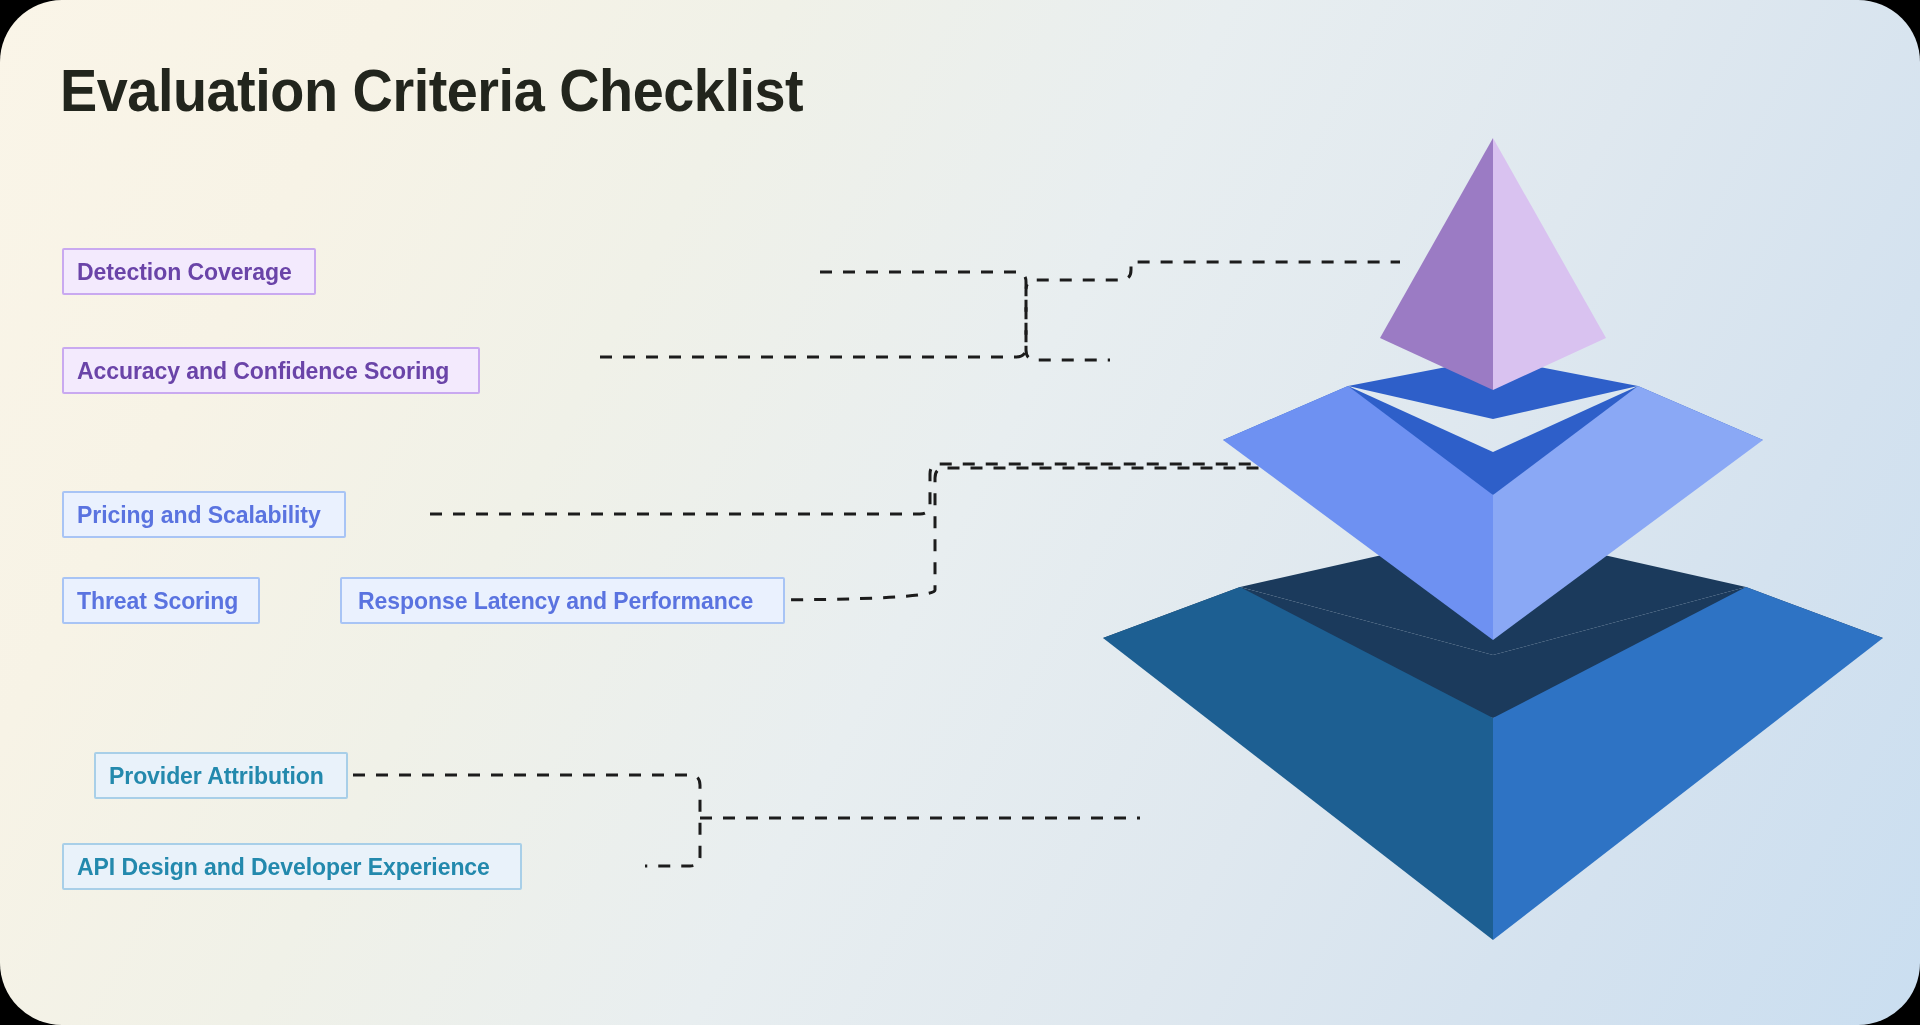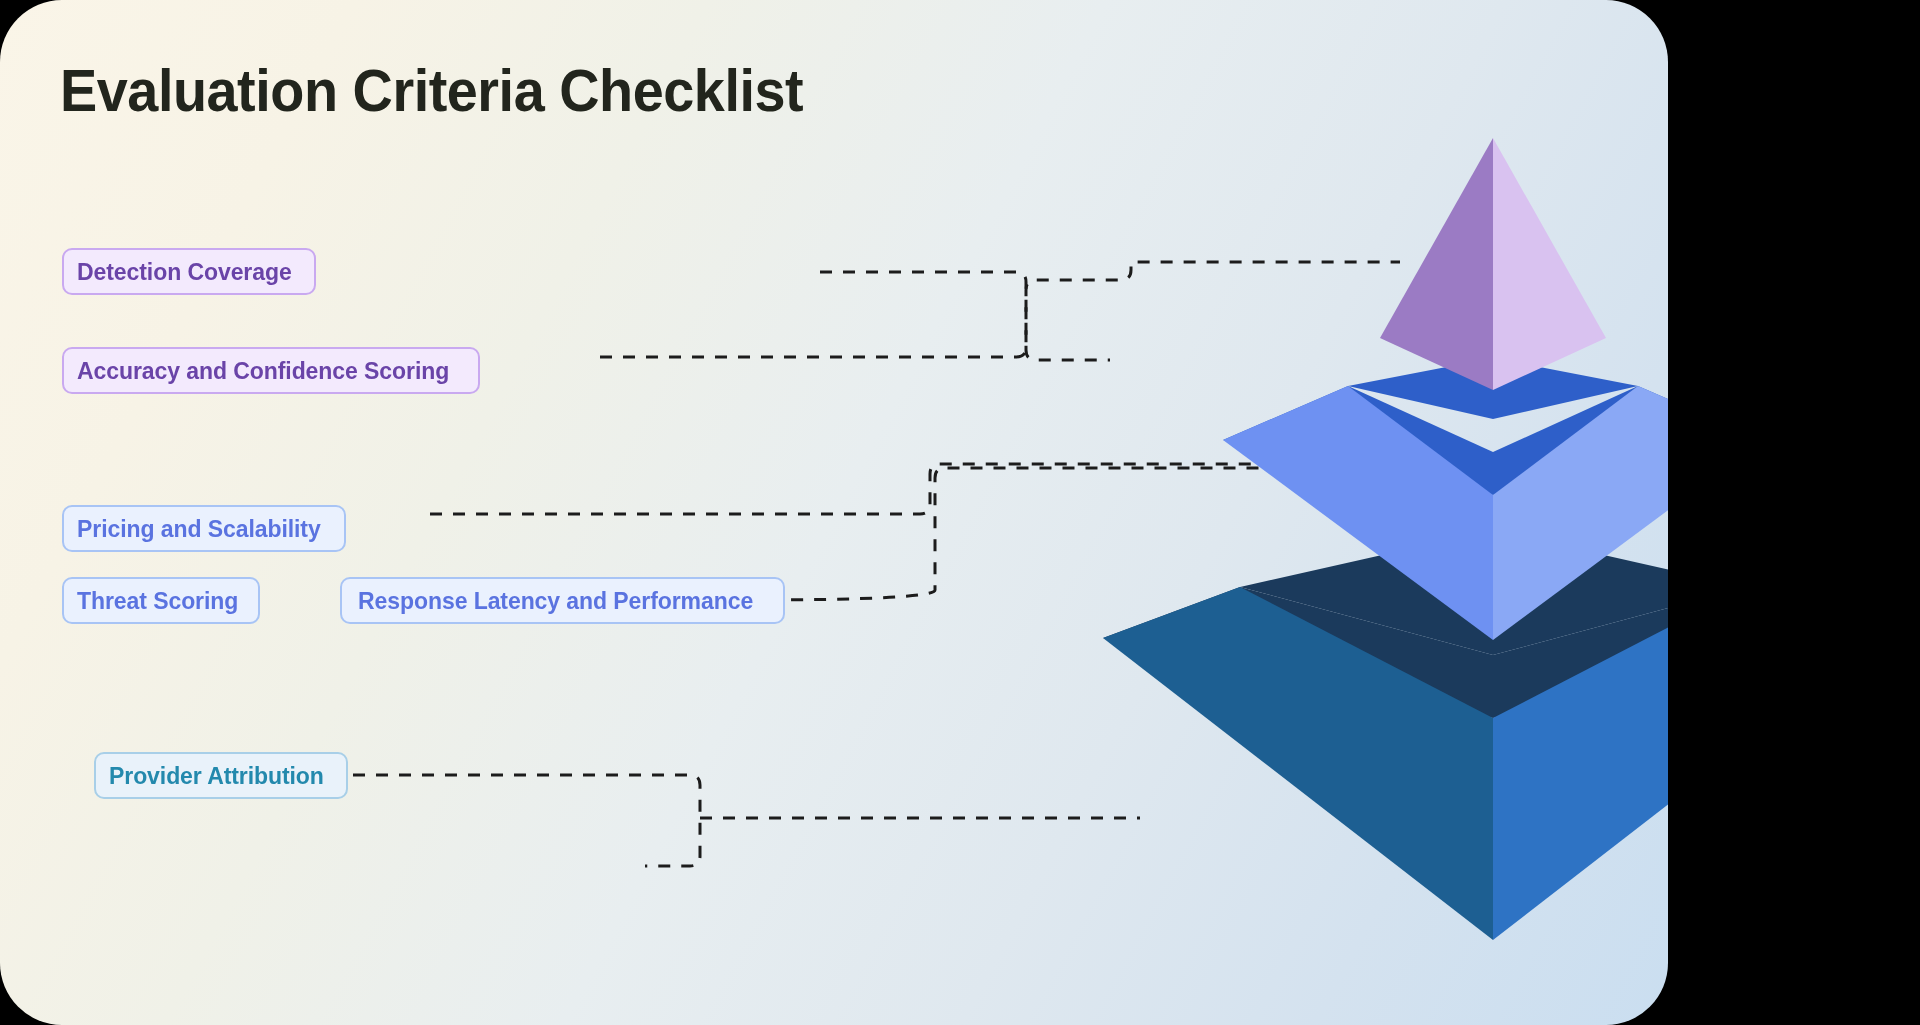--- a/index.html
+++ b/index.html
@@ -10,21 +10,21 @@
     height: 1025px;
     overflow: hidden;
   }
   body {
     font-family: "Liberation Sans", "DejaVu Sans", sans-serif;
   }
 
   #card {
     position: absolute;
     left: 0; top: 0;
-    width: 1668px;
+    width: 1920px;
     height: 1025px;
     border-radius: 62px;
     background: linear-gradient(118deg,
         #faf5e8 0%,
         #f7f3e6 16%,
         #f0f1e8 32%,
         #e8eef0 50%,
         #dfe8ef 68%,
         #d4e2ef 84%,
         #cadef0 100%);
@@ -47,21 +47,21 @@
   }
 
   
   .chip {
     position: absolute;
     display: flex;
     align-items: center;
     box-sizing: border-box;
     height: 47px;
     padding: 0 13px;
-    border-radius: 10px;
+    border-radius: 2px;
     border-width: 2px;
     border-style: solid;
     font-size: 24px;
     font-weight: 700;
     letter-spacing: -0.1px;
     white-space: nowrap;
     font-family: "Liberation Sans Narrow", "Liberation Sans", sans-serif;
   }
   .chip span { transform: scaleX(0.96); transform-origin: left center; display:block; }
 
@@ -138,27 +138,30 @@
     <polygon points="1493,138 1606,338 1493,390" fill="#d9c2f0"></polygon>
   </svg>
 
   <div class="chip purple" style="left:62px; top:248px;">
     <span>Detection Coverage</span>
   </div>
   <div class="chip purple" style="left:62px; top:334px;margin-top:13px;">
     <span>Accuracy and Confidence Scoring</span>
   </div>
 
-  <div class="chip blue" style="left:62px; top:505px;text-align:right;">
+  <div class="chip blue" style="left:62px; top:491px;text-align:right;">
     <span>Pricing and Scalability</span>
   </div>
   <div class="chip blue" style="left:62px; top:577px;">
     <span>Threat Scoring</span>
   </div>
   <div class="chip blue" style="left:340px; top:577px;padding-left:16px;">
     <span>Response Latency and Performance</span>
   </div>
 
   <div class="chip teal" style="left:62px; top:752px;margin-left:32px;">
     <span>Provider Attribution</span>
   </div>
+  <div class="chip teal" style="left:62px; top:843px;">
+    <span>API Design and Developer Experience</span>
+  </div>
 
 </div>
 
 </body></html>

